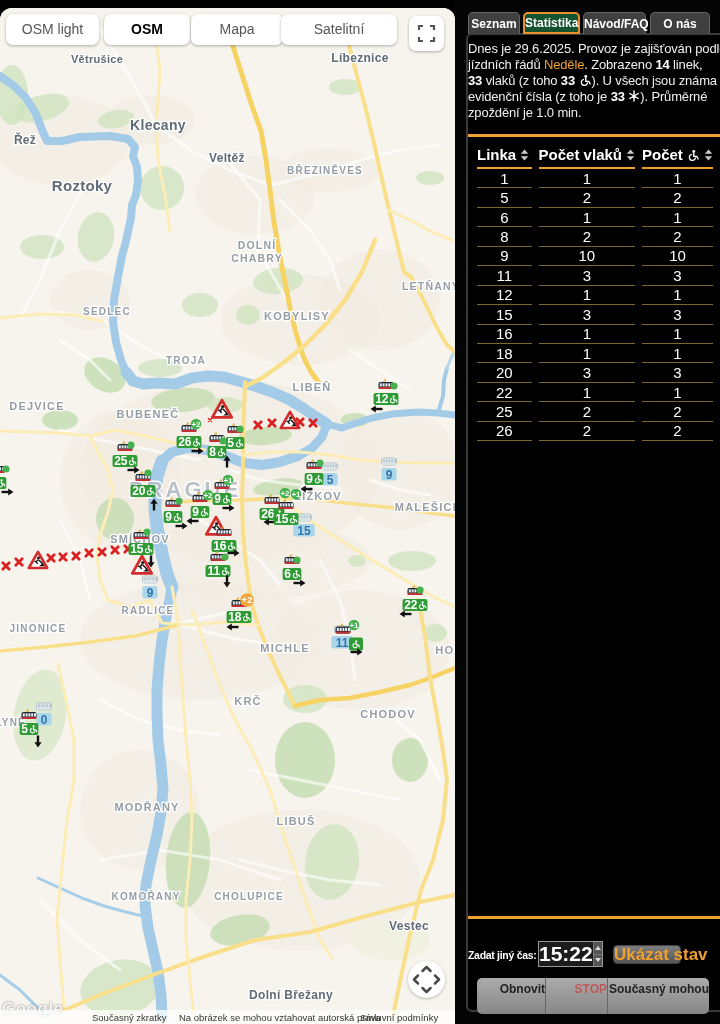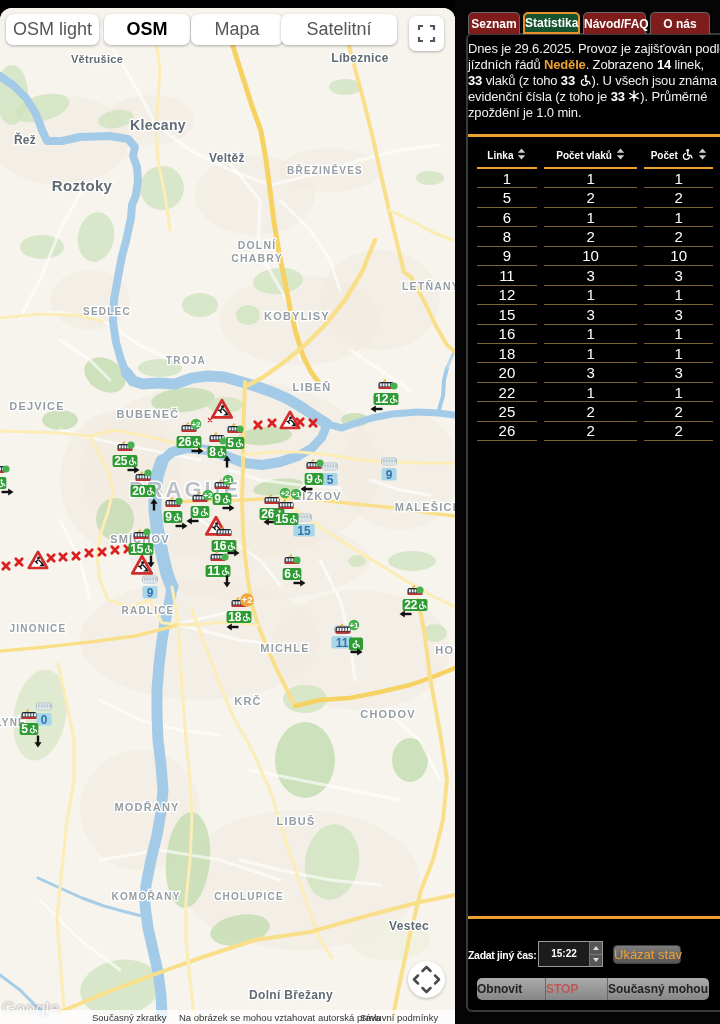--- a/index.html
+++ b/index.html
@@ -1,26 +1,26 @@
 <!DOCTYPE html>
 <html><head><meta charset="utf-8"><title>t</title><style>
 *{margin:0;padding:0;box-sizing:border-box}
 html,body{width:720px;height:1024px;background:#000;font-family:"Liberation Sans",sans-serif;overflow:hidden;position:relative}
 #map{position:absolute;left:0;top:8px;width:455px;height:1016px;border-radius:12px 12px 0 0;overflow:hidden;background:#f7f4ed}
-.mtab{position:absolute;top:6px;height:31px;background:#fff;border-radius:7px;box-shadow:0 1px 3px rgba(0,0,0,.3);font-size:18px;color:#565656;text-align:center;line-height:31px}
+.mtab{position:absolute;top:6px;height:31px;background:#fff;border-radius:7px;box-shadow:0 1px 3px rgba(0,0,0,.3);font-size:14px;color:#565656;text-align:center;line-height:31px}
 .fsbtn{position:absolute;top:8px;left:409px;width:35px;height:35px;background:#fff;border-radius:7px;box-shadow:0 1px 3px rgba(0,0,0,.3)}
 #panel{position:absolute;left:455px;top:0;width:265px;height:1024px;background:#050505;overflow:hidden}
 #pborder{position:absolute;left:11px;top:33px;width:300px;height:979px;border:2px solid #3a3a3a;border-radius:6px 6px 0 6px;background:#000}
-.ptab{position:absolute;top:12px;height:22px;border-radius:5px 5px 0 0;background:#7f1d1d;color:#fff;font-weight:bold;font-size:12px;text-align:center;line-height:22px;border:1px solid #666;border-bottom:none;white-space:nowrap}
+.ptab{position:absolute;top:12px;height:22px;border-radius:5px 5px 0 0;background:#404040;color:#fff;font-weight:bold;font-size:12px;text-align:center;line-height:22px;border:1px solid #666;border-bottom:none;white-space:nowrap}
 .ptab.act{background:#14532d;border:2px solid #e8912c;line-height:19px}
 #ptext{position:absolute;left:13px;top:41px;width:335px;color:#f0f0f0;font-size:13px;line-height:16px;letter-spacing:-0.15px}
 #ptext b{color:#fff}
-.orange{color:#f0a030;font-weight:bold}
+.orange{color:#f0a030;font-weight:normal}
 table{border-collapse:separate;border-spacing:7px 0;color:#fff;font-size:15px}
-th{text-align:center;height:28px;padding:0;border-bottom:2px solid #f0a030;white-space:nowrap;font-size:10px}
+th{text-align:left;height:28px;padding:0;border-bottom:2px solid #f0a030;white-space:nowrap;font-size:15px}
 td{text-align:center;height:19.45px;padding:0;border-bottom:1px solid #7d6435}
 .oline{position:absolute;background:#f0a030;height:3px}
 </style></head><body>
 <div id="map"><svg width="455" height="1016" viewBox="0 0 455 1016" font-family="Liberation Sans, sans-serif">
       <rect width="455" height="1016" fill="#f7f4ed"></rect>
       <g transform="translate(0,-8)">
         <ellipse cx="60" cy="140" rx="70" ry="45" fill="#f0e9dd" opacity="0.4"></ellipse>
         <ellipse cx="150" cy="120" rx="45" ry="25" fill="#f0e9dd" opacity="0.4"></ellipse>
         <ellipse cx="255" cy="195" rx="60" ry="40" fill="#f0e9dd" opacity="0.4"></ellipse>
         <ellipse cx="330" cy="170" rx="50" ry="22" fill="#f0e9dd" opacity="0.4"></ellipse>
@@ -427,21 +427,21 @@
  <div style="position:absolute;left:408px;top:953px;width:37px;height:37px;background:#fff;border-radius:50%;box-shadow:0 1px 3px rgba(0,0,0,.25)">
   <svg width="37" height="37">
         <g stroke="#4a4a4a" stroke-width="2.5" fill="none" stroke-linecap="round" stroke-linejoin="round">
   <path d="M14.5,10 l4,-4 l4,4"></path>
           <path d="M14.5,27 l4,4 l4,-4"></path>
           <path d="M10,14.5 l-4,4 l4,4"></path>
           <path d="M27,14.5 l4,4 l-4,4"></path>
         </g>
       </svg>
  </div>
- <div style="position:absolute;left:2px;bottom:5px;font-size:17px;font-weight:normal;color:rgba(255,255,255,.9);letter-spacing:0.5px;text-shadow:0 0 2px rgba(90,90,90,.9)">Google</div>
+ <div style="position:absolute;left:2px;bottom:5px;font-size:17px;font-weight:bold;color:rgba(255,255,255,.9);letter-spacing:0.5px;text-shadow:0 0 2px rgba(90,90,90,.9)">Google</div>
  <div style="position:absolute;left:0;bottom:0;width:100%;height:14px;background:rgba(255,255,255,.75)"></div>
  <span style="position:absolute;bottom:1px;left:92px;font-size:9.5px;color:#333">Současný zkratky</span>
  <span style="position:absolute;bottom:1px;left:179px;font-size:9.5px;color:#333;white-space:nowrap">Na obrázek se mohou vztahovat autorská práva</span>
  <span style="position:absolute;bottom:1px;left:360px;font-size:9.5px;color:#333;white-space:nowrap">Smluvní podmínky</span>
 </div>
 <div id="panel">
  <div id="pborder"></div>
  <div class="ptab" style="left:13px;width:52px">Seznam</div>
  <div class="ptab act" style="left:68px;width:57px">Statistika</div>
  <div class="ptab" style="left:128px;width:63px">Návod/FAQ</div>
@@ -554,28 +554,28 @@
             <td>26</td>
             <td>2</td>
             <td>2</td>
           </tr>
   </tbody>
       </table>
  </div>
  <div class="oline" style="left:13px;top:916px;width:252px"></div>
  <div style="position:absolute;left:13px;top:949px;color:#fff;font-weight:bold;font-size:10.5px;letter-spacing:-0.3px;white-space:nowrap">Zadat jiný čas:</div>
  <div style="position:absolute;left:83px;top:941px;width:65px;height:26px;background:#1c1c1c;border:1px solid #999;display:flex">
-  <div style="flex:1;color:#fff;font-weight:bold;font-size:10px;text-align:center;line-height:24px">15:22</div>
+  <div style="flex:1;color:#fff;font-weight:bold;font-size:21px;text-align:center;line-height:24px">15:22</div>
   <div style="width:13px;display:flex;flex-direction:column;border-left:1px solid #777">
    <div style="flex:1;background:#555;display:flex;align-items:center;justify-content:center">
           <span style="width:0;height:0;border-left:3px solid transparent;border-right:3px solid transparent;border-bottom:4px solid #ddd"></span>
         </div>
    <div style="flex:1;background:#555;display:flex;align-items:center;justify-content:center;border-top:1px solid #777">
           <span style="width:0;height:0;border-left:3px solid transparent;border-right:3px solid transparent;border-top:4px solid #ddd"></span>
         </div>
   </div>
  </div>
- <div style="position:absolute;left:158px;top:945px;width:68px;height:19px;background:linear-gradient(#7d7d7d,#565656);border-radius:4px;color:#f0a030;font-weight:normal;font-size:13px;text-align:right;line-height:17px;border:1px solid #444;white-space:nowrap">Ukázat stav</div>
- <div style="position:absolute;left:22px;top:978px;width:232px;height:22px;background:linear-gradient(#ababab,#868686);border-radius:5px;display:flex;font-weight:bold;font-size:12px;line-height:22px;text-align:left;white-space:nowrap">
+ <div style="position:absolute;left:158px;top:945px;width:68px;height:19px;background:linear-gradient(#7d7d7d,#565656);border-radius:4px;color:#f0a030;font-weight:bold;font-size:17px;text-align:right;line-height:17px;border:1px solid #444;white-space:nowrap">Ukázat stav</div>
+ <div style="position:absolute;left:22px;top:978px;width:232px;height:36px;background:linear-gradient(#ababab,#868686);border-radius:5px;display:flex;font-weight:bold;font-size:12px;line-height:22px;text-align:right;white-space:nowrap">
   <div style="flex:0 0 68px;color:#222">Obnovit</div>
   <div style="flex:0 0 63px;color:#c05858;border-left:1px solid #666;border-right:1px solid #666">STOP</div>
   <div style="flex:1;color:#222">Současný mohou</div>
  </div>
 </div>
 </body></html>

